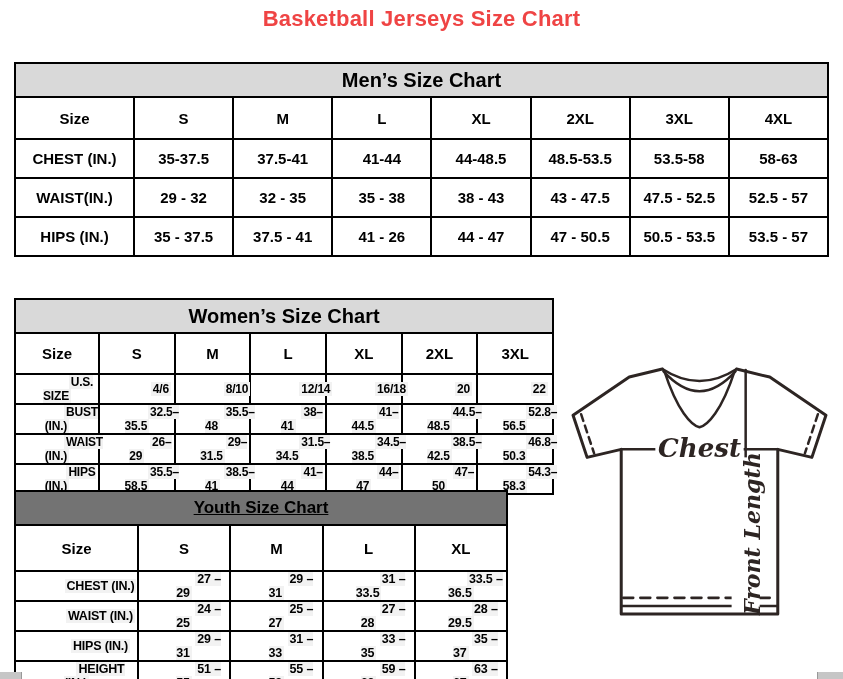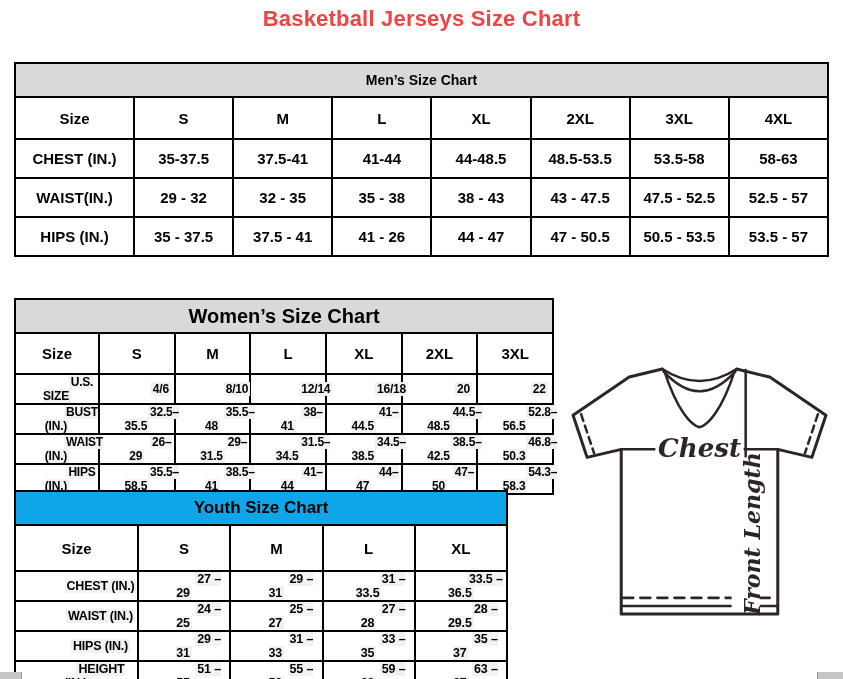--- a/index.html
+++ b/index.html
@@ -10,33 +10,33 @@
     position:absolute; top:6px; left:0; width:100%;
     text-align:center; font-size:22px; font-weight:bold; color:#ef4444;
     letter-spacing:0.2px;
   }
 
   table { border-collapse:collapse; table-layout:fixed; position:absolute; background:#fff; }
   td, th { border:2px solid #000; text-align:center; vertical-align:middle; color:#000; }
 
   
   .men-table { left:14px; top:62px; width:815px; }
-  .men-table .band td { height:34px; background:#d9d9d9; font-size:14px; font-weight:bold; }
+  .men-table .band td { height:34px; background:#d9d9d9; font-size:20px; font-weight:bold; }
   .men-table .cols th { height:42px; font-size:15px; font-weight:bold; }
   .men-table .datarow td { height:39px; font-size:15px; font-weight:bold; }
 
   
   .women-table { left:14px; top:298px; width:540px; }
   .women-table .band td { height:34px; background:#d9d9d9; font-size:20px; font-weight:bold; }
   .women-table .cols th { height:41px; font-size:15px; font-weight:bold; }
   .women-table .datarow td { height:18px; font-size:12px; font-weight:bold; letter-spacing:-0.2px; }
 
   
   .youth-table { left:14px; top:490px; width:494px; }
-  .youth-table .band td { height:34px; background:#0ea5e9; font-size:17px; font-weight:bold; }
+  .youth-table .band td { height:34px; background:#737373; font-size:17px; font-weight:bold;text-decoration:underline; }
   .youth-table .cols th { height:46px; font-size:15px; font-weight:bold; }
   .youth-table .datarow td { height:18px; font-size:12.5px; font-weight:bold; letter-spacing:-0.2px; }
 
   .hl { background:#f2f2f2; padding:0 2px;margin-left:48px; }
 
   
   .jersey-diagram { position:absolute; left:559px; top:357px; width:281px; height:273px; }
   .jersey-label { font-family:"DejaVu Serif", serif; font-style:italic; font-weight:bold; fill:#2d2523; }
 
   

